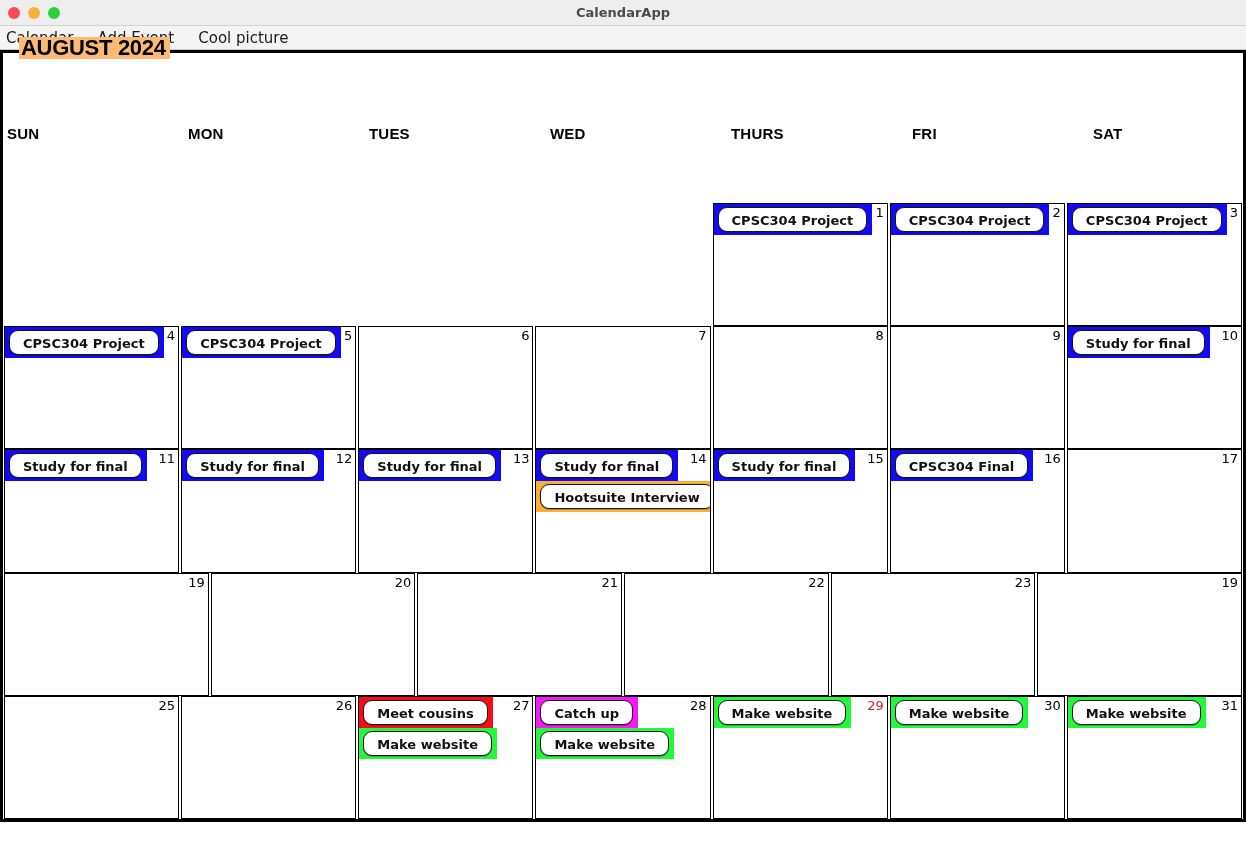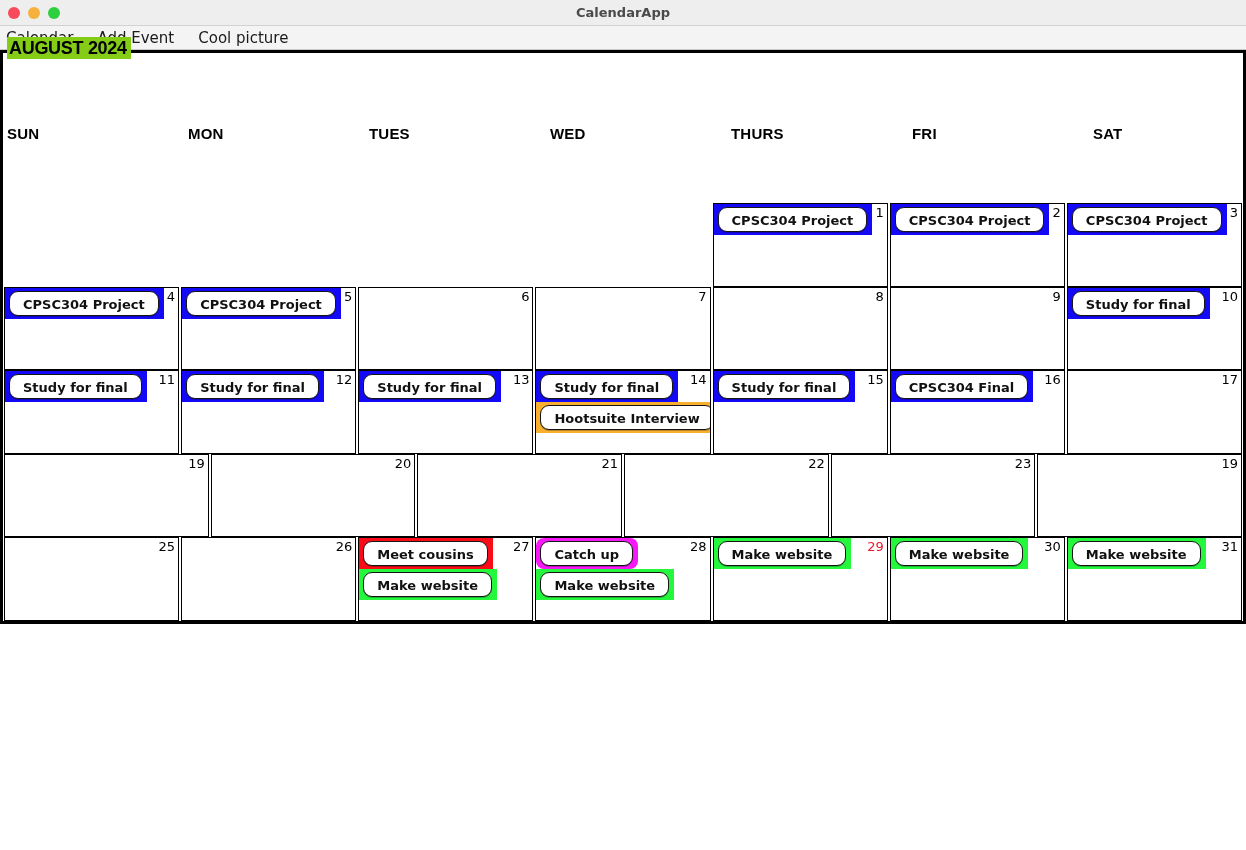--- a/index.html
+++ b/index.html
@@ -8,21 +8,21 @@
     width: 1246px;
     height: 850px;
     overflow: hidden;
     background: #ffffff;
     font-family: "DejaVu Sans", sans-serif;
   }
 
   
   #window {
     width: 1246px;
-    height: 624px;
+    height: 822px;
     position: relative;
     background: #ffffff;
     display: flex;
     flex-direction: column;
   }
 
   #titlebar {
     height: 26px;
     background: #eeeeee;
     border-bottom: 1px solid #d2d2d2;
@@ -78,24 +78,24 @@
     position: relative;
     border: 3px solid #000000;
     border-top: 3px solid #000000;
     padding: 0;
     min-height: 0;
   }
 
   #month-legend {
     position: absolute;
     top: -16px;
-    left: 4px;
-    background: #84cc16;
+    left: 16px;
+    background: #fdba74;
     padding: 0 4px 0 2px;
-    font-size: 18px;
+    font-size: 22px;
     font-weight: bold;
     letter-spacing: -0.3px;
     font-family: "Liberation Sans", sans-serif;
     color: #000000;
     white-space: nowrap;
     line-height: 22px;
   }
 
   #calendar-inner {
     position: absolute;
@@ -447,21 +447,21 @@
                 <div class="events">
                   <div class="event" style="background: rgb(251, 10, 24);"><span class="event-pill">Meet cousins</span></div>
                   <div class="event" style="background: rgb(37, 247, 61);"><span class="event-pill">Make website</span></div>
                 </div>
               </div>
             </div>
             <div class="day-col">
               <div class="day-cell">
                 <div class="day-number">28</div>
                 <div class="events">
-                  <div class="event" style="background: rgb(246, 24, 246); border-radius: 8px;"><span class="event-pill">Catch up</span></div>
+                  <div class="event" style="background: rgb(246, 24, 246);"><span class="event-pill">Catch up</span></div>
                   <div class="event" style="background: rgb(37, 247, 61);"><span class="event-pill">Make website</span></div>
                 </div>
               </div>
             </div>
             <div class="day-col">
               <div class="day-cell">
                 <div class="day-number today">29</div>
                 <div class="events">
                   <div class="event" style="background: rgb(37, 247, 61);"><span class="event-pill">Make website</span></div>
                 </div>

